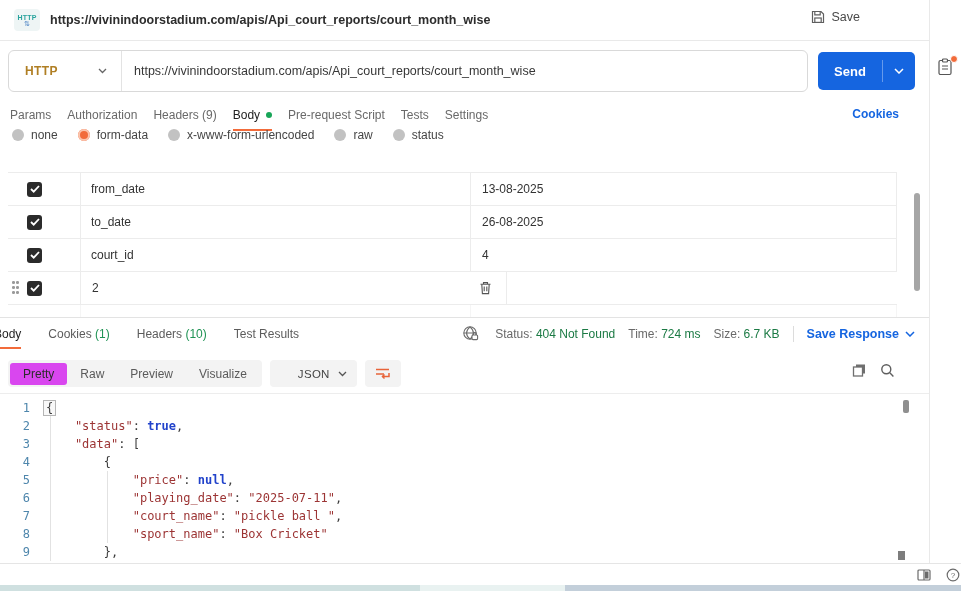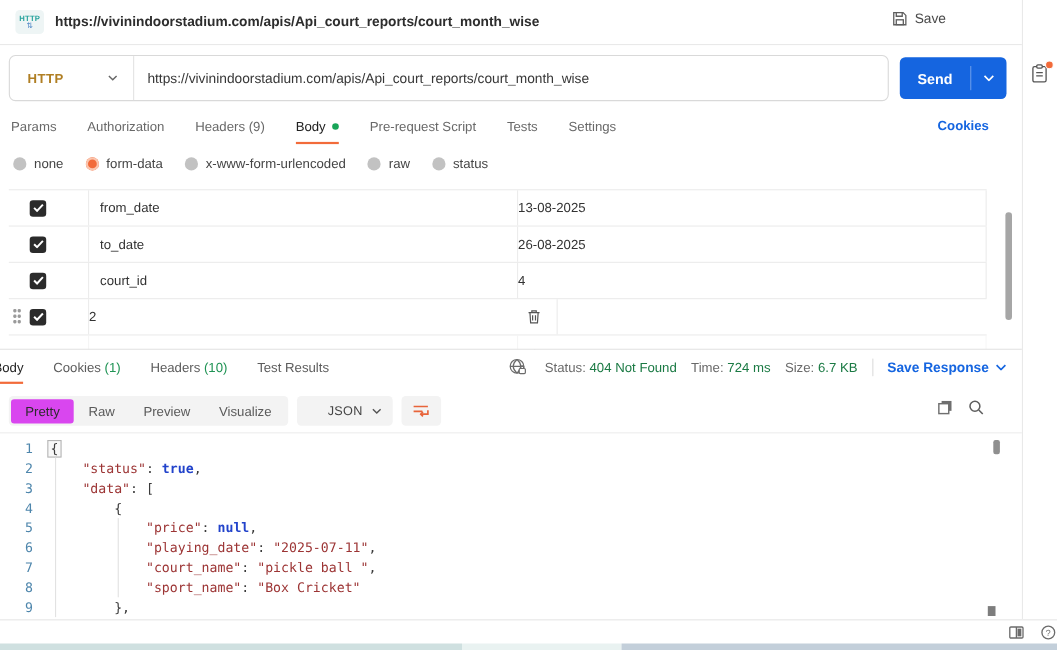--- a/index.html
+++ b/index.html
@@ -30,45 +30,45 @@
   .method{width:112px;display:flex;align-items:center;justify-content:space-between;padding:0 14px 0 16px;cursor:pointer;}
   .method-label{font-size:12px;font-weight:bold;letter-spacing:.4px;color:var(--amber);}
   .url-divider{width:1px;height:100%;background:#e3e3e3;}
   .url-input{flex:1;border:none;outline:none;font-size:12.5px;color:#373737;padding:0 10px 0 12px;background:transparent;font-family:"Liberation Sans",sans-serif;}
   .send-btn{position:absolute;left:818px;top:52px;width:97px;height:38px;background:var(--blue);border-radius:5px;display:flex;align-items:center;color:#fff;cursor:pointer;border:none;}
   .send-label{width:64px;text-align:center;font-size:13px;font-weight:bold;}
   .send-divider{width:1px;height:22px;background:rgba(255,255,255,.35);}
   .send-caret{flex:1;display:flex;align-items:center;justify-content:center;}
 
   
-  .req-tabs{position:absolute;left:10px;top:101px;height:28px;display:flex;align-items:center;gap:28px;}
+  .req-tabs{position:absolute;left:10px;top:101px;height:28px;display:flex;align-items:center;gap:16px;}
   .tab{font-size:12px;color:var(--muted);cursor:pointer;position:relative;display:flex;align-items:center;gap:6px;white-space:nowrap;}
   .tab.active{color:#212121;}
   .tab.active::after{content:"";position:absolute;left:0;right:0;bottom:-9px;height:2px;background:var(--orange);}
   .tab .dot{width:6px;height:6px;border-radius:50%;background:#18a558;}
   .cookies-link{position:absolute;right:62px;top:107px;font-size:12px;font-weight:bold;color:var(--blue);cursor:pointer;}
 
   
-  .radio-row{position:absolute;left:12px;top:142px;display:flex;align-items:flex-end;gap:20px;}
+  .radio-row{position:absolute;left:12px;top:128px;display:flex;align-items:flex-end;gap:20px;}
   .radio-item{display:flex;align-items:center;gap:7px;cursor:pointer;}
   .radio-circle{width:12px;height:12px;border-radius:50%;background:#c2c2c2;}
   .radio-item.selected .radio-circle{background:var(--orange);box-shadow:inset 0 0 0 2px #fbc5ae;}
   .radio-label{font-size:12px;color:#454545;}
 
   
   .fd-table{position:absolute;left:8px;top:172px;width:889px;border-top:1px solid var(--tblborder);}
   .fd-row{position:relative;display:flex;height:33px;border-bottom:1px solid var(--tblborder);align-items:center;gap:32px;}
   .fd-row.clipped{height:13px;overflow:hidden;border-bottom:none;align-items:flex-start;}
   .fd-row.clipped .col-key,.fd-row.clipped .col-val{height:33px;display:flex;align-items:center;opacity:.5;}
   .col-handle{width:40px;height:100%;position:relative;display:flex;align-items:center;flex:none;}
   .drag-dots{position:absolute;left:4px;top:9px;display:grid;grid-template-columns:repeat(2,4px);grid-auto-rows:5px;}
   .drag-dots i{width:2.5px;height:2.5px;border-radius:50%;background:#9a9a9a;}
   .checkbox{margin-left:19px;width:15px;height:15px;border-radius:3px;background:#2b2b2b;display:flex;align-items:center;justify-content:center;cursor:pointer;}
   .col-key{flex:1;height:100%;border-left:1px solid var(--tblborder);display:flex;align-items:center;padding-left:10px;position:relative;font-size:12px;color:#333;}
-  .col-val{width:427px;flex:none;height:100%;border-left:1px solid var(--tblborder);border-right:1px solid var(--tblborder);display:flex;align-items:center;padding-left:0;position:relative;font-size:12px;color:#333;}
+  .col-val{width:427px;flex:none;height:100%;border-left:1px solid var(--tblborder);border-right:1px solid var(--tblborder);display:flex;align-items:center;padding-left:11px;position:relative;font-size:12px;color:#333;}
   .key-caret{position:absolute;right:36px;color:#9a9a9a;display:flex;}
   .trash{position:absolute;right:14px;color:#555;display:flex;cursor:pointer;}
   .placeholder{color:#9c9c9c;}
   .fd-scrollthumb{position:absolute;left:914px;top:193px;width:6px;height:98px;border-radius:3px;background:#a6a6a6;}
 
   
   .resp-head{position:absolute;left:0;top:317px;width:929px;height:36px;border-top:1px solid #e3e3e3;}
   .resp-tabs{position:absolute;left:-6px;top:9px;display:flex;gap:27px;}
   .rtab{font-size:12px;color:#5c5c5c;cursor:pointer;position:relative;white-space:nowrap;}
   .rtab.active{color:#1f1f1f;}

